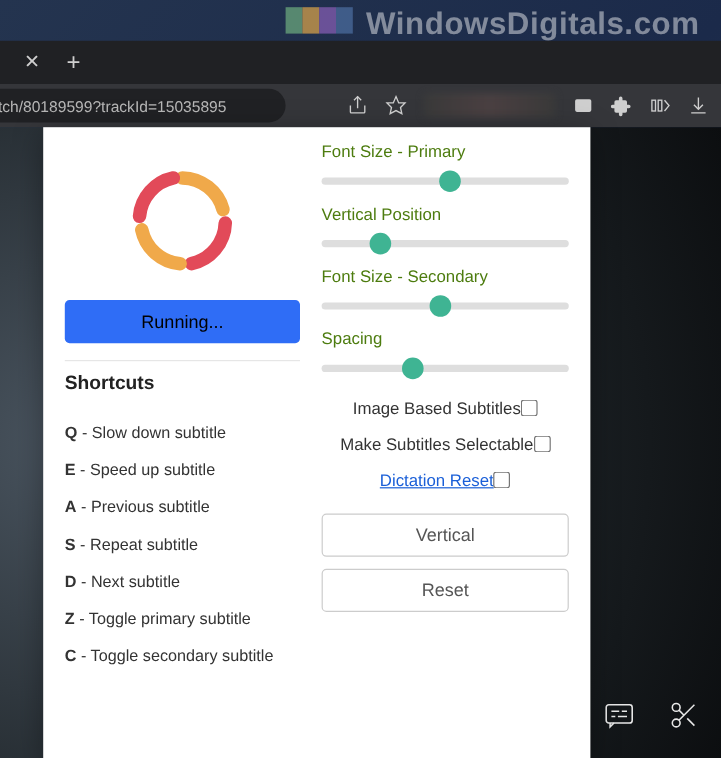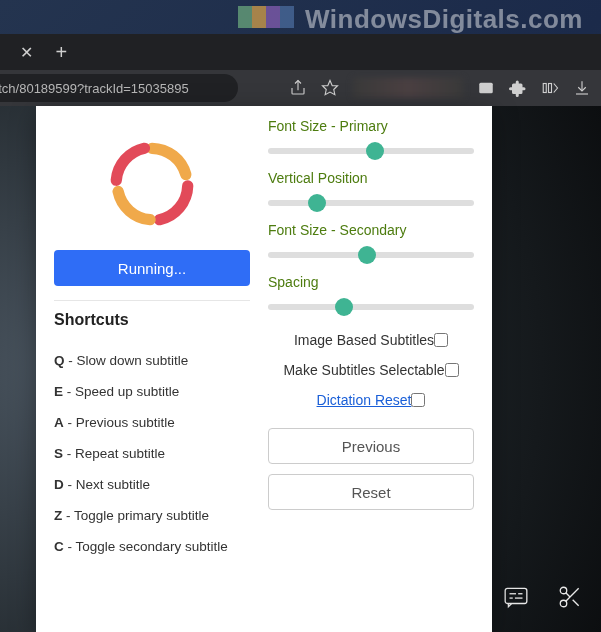--- a/index.html
+++ b/index.html
@@ -74,21 +74,21 @@
     padding: 12px 18px 12px 18px;
     display: flex; gap: 18px;
   }
   .popup .left-col { width: 196px; display:flex; flex-direction:column; }
   .popup .right-col { flex:1; display:flex; flex-direction:column; }
 
   .logo-wrap { height: 132px; display:flex; align-items:center; justify-content:center; }
   .logo-wrap svg { width: 94px; height: 94px; }
 
   .running-btn {
-    background:#2f6df6; color:#ffffff; height:36px; border:none; border-radius:4px;
+    background:#2f6df6; color:#000000; height:36px; border:none; border-radius:4px;
     font-size:15px; width:100%; cursor:default;
   }
   .divider { height:1px; background:#e6e6e6; margin:14px 0 10px; }
 
   .shortcuts-title { font-size:16px; font-weight:700; margin-bottom:24px; color:#222;}
   .shortcut-row { font-size:13.5px; margin-bottom:16px; color:#333; }
   .shortcut-row b { font-weight:700; }
 
   .slider-group { margin-bottom:16px; }
   .slider-label { font-size:14px; color:#4d7c0f; margin-bottom:14px; }
@@ -269,17 +269,17 @@
     </div>
     <div class="check-row">
       <span>Make Subtitles Selectable</span>
       <input type="checkbox" style="">
     </div>
     <div class="check-row" style="margin-bottom:20px;">
       <a href="#">Dictation Reset</a>
       <input type="checkbox" style="">
     </div>
 
-    <button class="btn-outline">Previous</button>
+    <button class="btn-outline">Vertical</button>
     <button class="btn-outline">Reset</button>
   </div>
 
 </div>
 
 </body></html>

